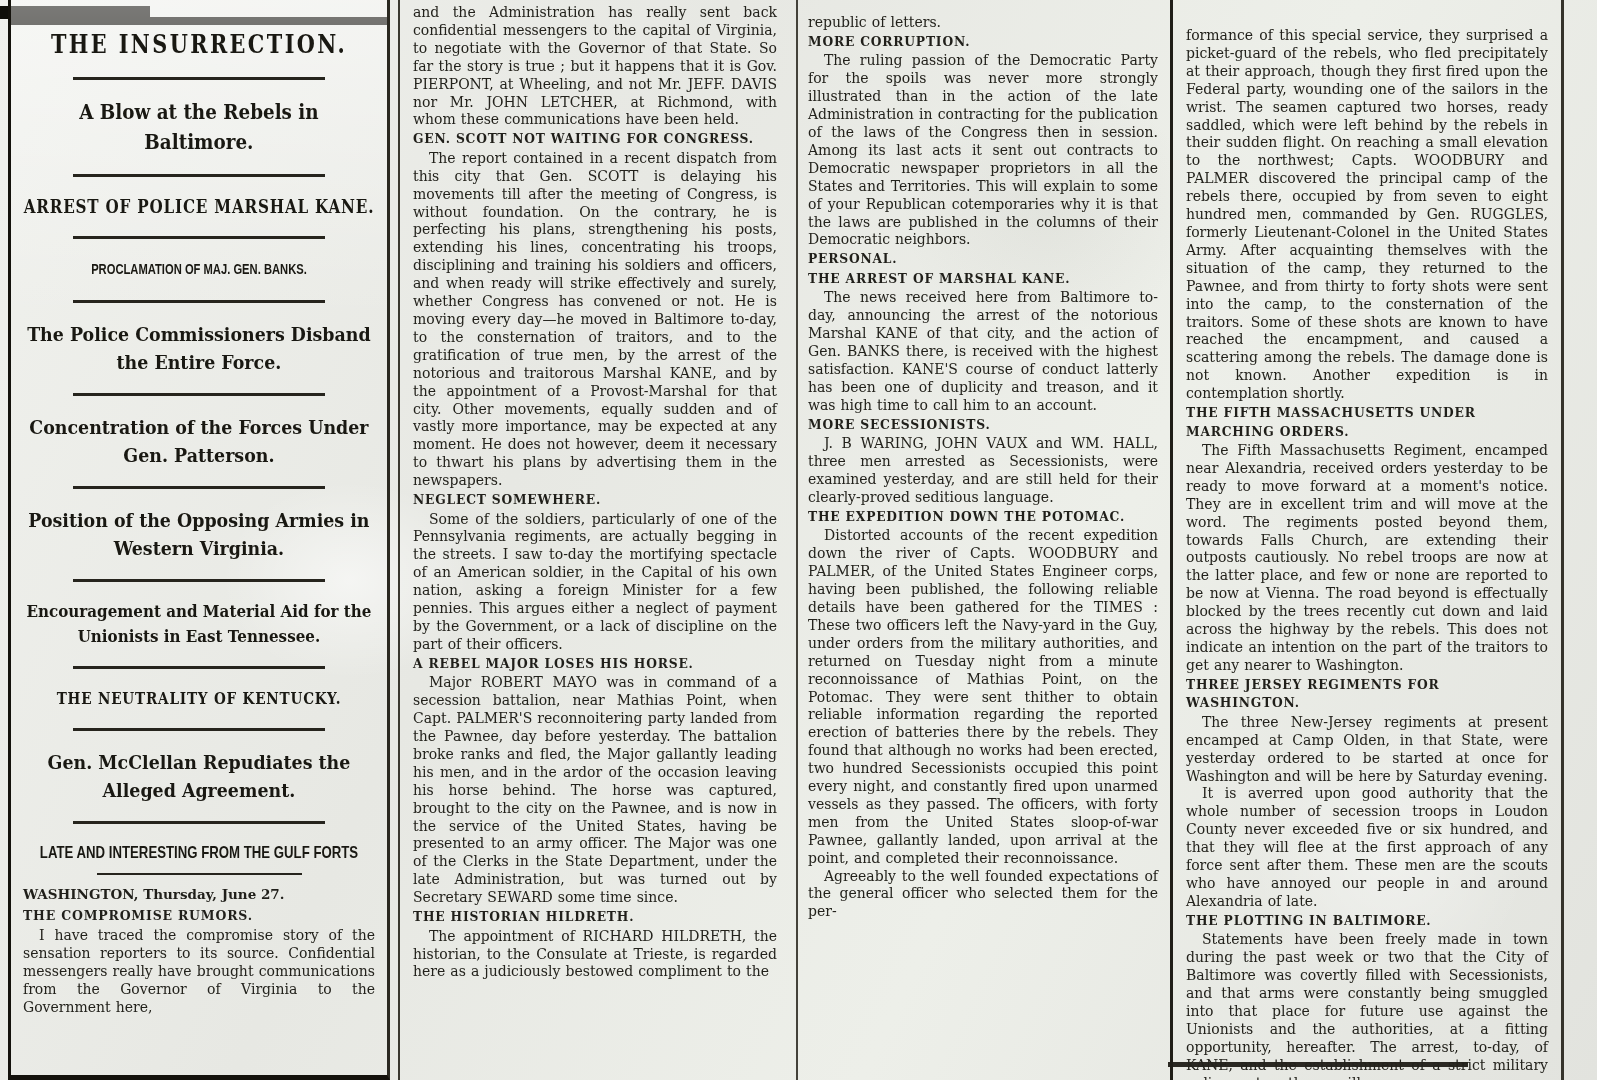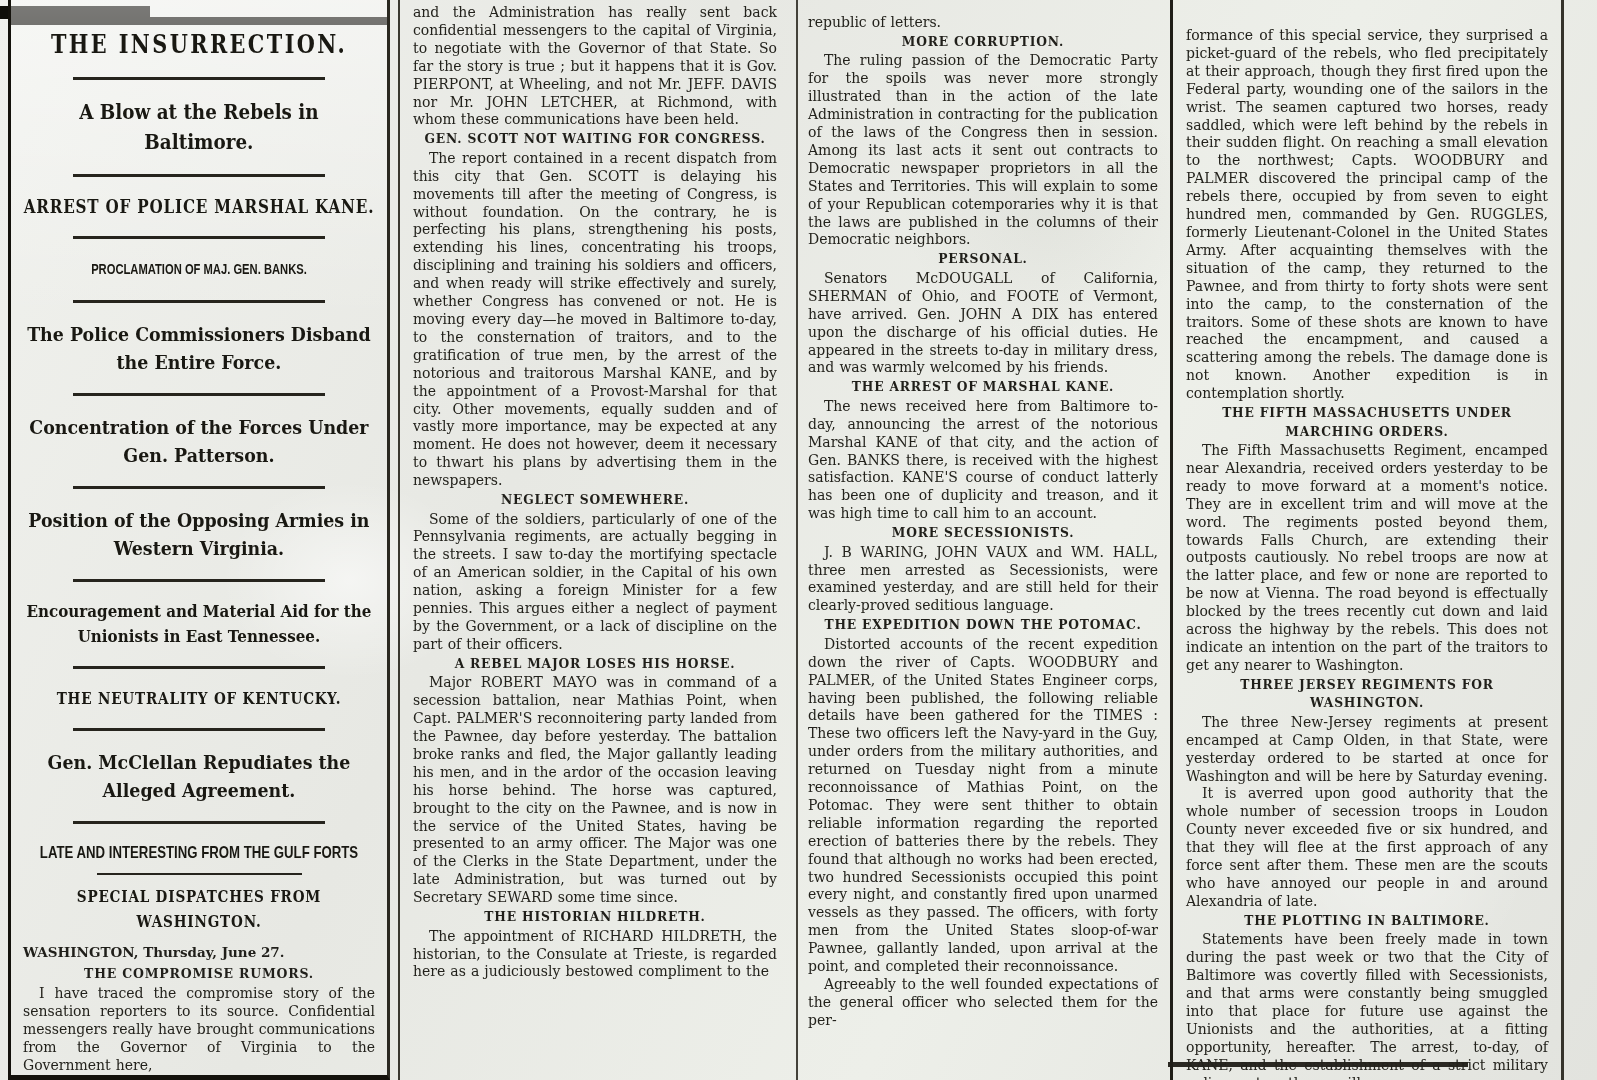--- a/index.html
+++ b/index.html
@@ -30,21 +30,21 @@
   .hl-sm{font-size:16.5px;line-height:25px}
   .hl-antique{font-size:19px;line-height:25px;letter-spacing:1px}
   .hl-gothic{font-family:"Liberation Sans",sans-serif;font-size:14px;line-height:27px}
   .hl-gsm{font-size:16.5px;line-height:23px}
   .hl-capserif{font-size:17px;line-height:25px;letter-spacing:1px}
   .sq80>.sqin{display:block;width:125%;transform:scaleX(.8);transform-origin:left top;text-align:center}
   .sq92>.sqin{display:block;width:109%;transform:scaleX(.917);transform-origin:left top;text-align:center}
   .rule{width:252px;height:0;border:0;border-top:3px solid #26241d;margin:17px auto}
   .rule-sm{width:205px;border-top:2px solid #26241d;margin:9px auto}
   .dateline{text-align:left;font-size:13.5px;line-height:20px;padding-right:4px;margin-top:8px;font-weight:bold}
-  .subhead{text-align:center;font-weight:bold;font-size:12.5px;letter-spacing:.8px;line-height:19px;margin:2px 0}
+  .subhead{font-weight:bold;font-size:12.5px;letter-spacing:.8px;line-height:19px;margin:2px 0}
   .body-head{font-size:12.3px;line-height:18.5px;margin:1px 0}
   .para{margin:0;text-align:justify;font-size:14px;line-height:17.9px;text-indent:16px;word-spacing:.6px;color:#23221c}
   .para.cont{text-indent:0}
 </style>
 </head>
 <body>
 
 <div class="page">
   <div class="stain s1"></div>
   <div class="stain s2"></div>
@@ -91,44 +91,40 @@
       </div>
       <div class="rule"></div>
       <div class="hl hl-serif sq92">
         <span class="sqin">Gen. McClellan Repudiates the Alleged Agreement.</span>
       </div>
       <div class="rule"></div>
       <div class="hl hl-gothic hl-gsm sq80">
         <span class="sqin">LATE AND INTERESTING FROM THE GULF FORTS</span>
       </div>
       <div class="rule rule-sm"></div>
-      <div class="hl hl-capserif sq80">
-        <span class="sqin">SPECIAL DISPATCHES FROM WASHINGTON.</span>
-      </div>
       <div class="dateline">WASHINGTON, Thursday, June 27.</div>
       <div class="subhead">THE COMPROMISE RUMORS.</div>
       <p class="para">I have traced the compromise story of the sensation reporters to its source.  Confidential messengers really have brought communications from the Governor of Virginia to the Government here,</p>
     </div>
   <div class="col" id="c2">
       <p class="para cont">and the Administration has really sent back confidential messengers to the capital of Virginia, to negotiate with the Governor of that State.  So far the story is true ; but it happens that it is Gov. PIERPONT, at Wheeling, and not Mr. JEFF. DAVIS nor Mr. JOHN LETCHER, at Richmond, with whom these communications have been held.</p>
       <div class="subhead body-head">GEN. SCOTT NOT WAITING FOR CONGRESS.</div>
       <p class="para">The report contained in a recent dispatch from this city that Gen. SCOTT is delaying his movements till after the meeting of Congress, is without foundation.  On the contrary, he is perfecting his plans, strengthening his posts, extending his lines, concentrating his troops, disciplining and training his soldiers and officers, and when ready will strike effectively and surely, whether Congress has convened or not.  He is moving every day—he moved in Baltimore to-day, to the consternation of traitors, and to the gratification of true men, by the arrest of the notorious and traitorous Marshal KANE, and by the appointment of a Provost-Marshal for that city.  Other movements, equally sudden and of vastly more importance, may be expected at any moment. He does not however, deem it necessary to thwart his plans by advertising them in the newspapers.</p>
       <div class="subhead body-head">NEGLECT SOMEWHERE.</div>
       <p class="para">Some of the soldiers, particularly of one of the Pennsylvania regiments, are actually begging in the streets.  I saw to-day the mortifying spectacle of an American soldier, in the Capital of his own nation, asking a foreign Minister for a few pennies.  This argues either a neglect of payment by the Government, or a lack of discipline on the part of their officers.</p>
       <div class="subhead body-head">A REBEL MAJOR LOSES HIS HORSE.</div>
       <p class="para">Major ROBERT MAYO was in command of a secession battalion, near Mathias Point, when Capt. PALMER'S reconnoitering party landed from the Pawnee, day before yesterday.  The battalion broke ranks and fled, the Major gallantly leading his men, and in the ardor of the occasion leaving his horse behind.  The horse was captured, brought to the city on the Pawnee, and is now in the service of the United States, having be presented to an army officer.  The Major was one of the Clerks in the State Department, under the late Administration, but was turned out by Secretary SEWARD some time since.</p>
       <div class="subhead body-head">THE HISTORIAN HILDRETH.</div>
       <p class="para">The appointment of RICHARD HILDRETH, the historian, to the Consulate at Trieste, is regarded here as a judiciously bestowed compliment to the</p>
     </div>
   <div class="col" id="c3">
       <p class="para cont">republic of letters.</p>
       <div class="subhead body-head">MORE CORRUPTION.</div>
       <p class="para">The ruling passion of the Democratic Party for the spoils was never more strongly illustrated than in the action of the late Administration in contracting for the publication of the laws of the Congress then in session.  Among its last acts it sent out contracts to Democratic newspaper proprietors in all the States and Territories.  This will explain to some of your Republican cotemporaries why it is that the laws are published in the columns of their Democratic neighbors.</p>
       <div class="subhead body-head">PERSONAL.</div>
-      <p class="para">Senators McDOUGALL of California, SHERMAN of Ohio, and FOOTE of Vermont, have arrived. Gen. JOHN A DIX has entered upon the discharge of his official duties.  He appeared in the streets to-day in military dress, and was warmly welcomed by his friends.</p>
       <div class="subhead body-head">THE ARREST OF MARSHAL KANE.</div>
       <p class="para">The news received here from Baltimore to-day, announcing the arrest of the notorious Marshal KANE of that city, and the action of Gen. BANKS there, is received with the highest satisfaction. KANE'S course of conduct latterly has been one of duplicity and treason, and it was high time to call him to an account.</p>
       <div class="subhead body-head">MORE SECESSIONISTS.</div>
       <p class="para">J. B WARING, JOHN VAUX and WM. HALL, three men arrested as Secessionists, were examined yesterday, and are still held for their clearly-proved seditious language.</p>
       <div class="subhead body-head">THE EXPEDITION DOWN THE POTOMAC.</div>
       <p class="para">Distorted accounts of the recent expedition down the river of Capts. WOODBURY and PALMER, of the United States Engineer corps, having been published, the following reliable details have been gathered for the TIMES : These two officers left the Navy-yard in the Guy, under orders from the military authorities, and returned on Tuesday night from a minute reconnoissance of Mathias Point, on the Potomac.  They were sent thither to obtain reliable information regarding the reported erection of batteries there by the rebels.  They found that although no works had been erected, two hundred Secessionists occupied this point every night, and constantly fired upon unarmed vessels as they passed.  The officers, with forty men from the United States sloop-of-war Pawnee, gallantly landed, upon arrival at the point, and completed their reconnoissance.</p>
       <p class="para">Agreeably to the well founded expectations of the general officer who selected them for the per-</p>
     </div>
   <div class="col" id="c4">
       <p class="para cont">formance of this special service, they surprised a picket-guard of the rebels, who fled precipitately at their approach, though they first fired upon the Federal party, wounding one of the sailors in the wrist.  The seamen captured two horses, ready saddled, which were left behind by the rebels in their sudden flight.  On reaching a small elevation to the northwest; Capts. WOODBURY and PALMER discovered the principal camp of the rebels there, occupied by from seven to eight hundred men, commanded by Gen. RUGGLES, formerly Lieutenant-Colonel in the United States Army. After acquainting themselves with the situation of the camp, they returned to the Pawnee, and from thirty to forty shots were sent into the camp, to the consternation of the traitors.  Some of these shots are known to have reached the encampment, and caused a scattering among the rebels.  The damage done is not known.  Another expedition is in contemplation shortly.</p>

